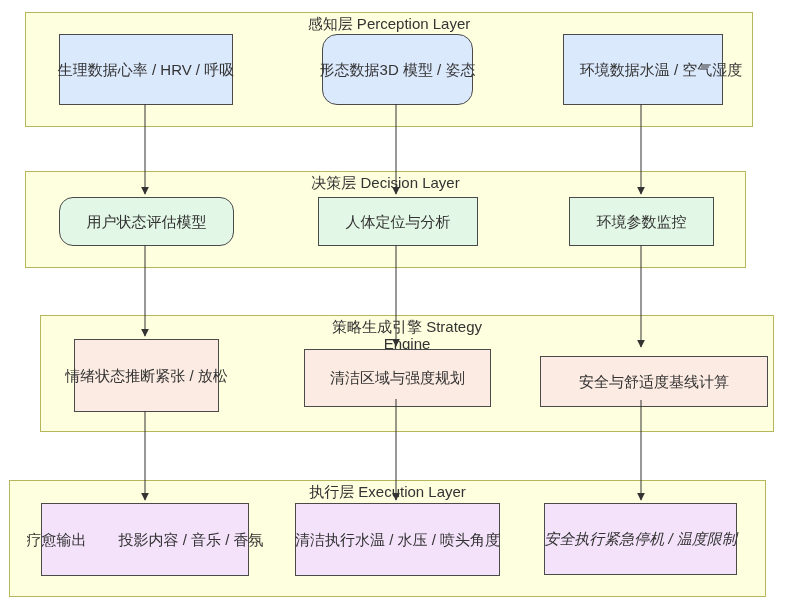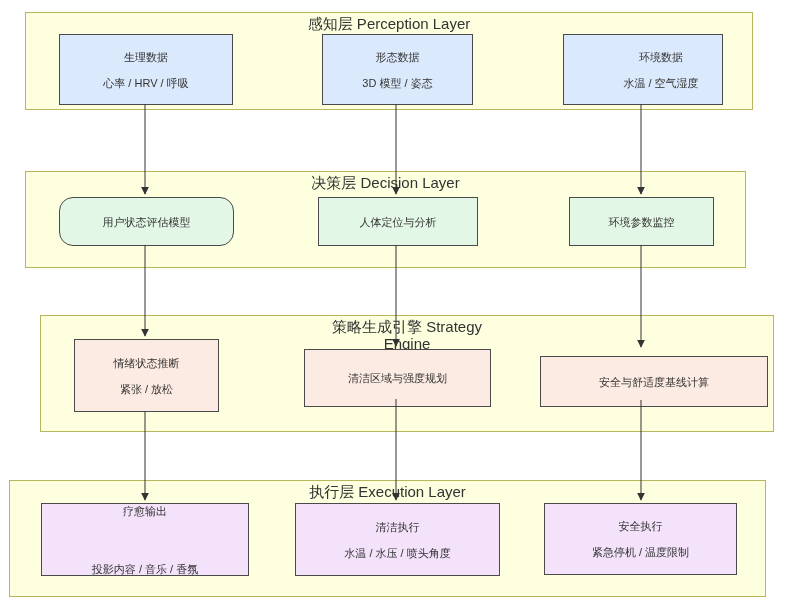--- a/index.html
+++ b/index.html
@@ -12,46 +12,46 @@
     border:1px solid var(--layer_border,#b6b65c);box-sizing:border-box;
   }
   .layer-title{
     position:absolute;left:0;right:0;top:2px;text-align:center;
     font-size:15px;line-height:17px;color:var(--text,#333);z-index:1;
   }
   .layer-title span{display:inline-block;}
   .layer-strategy .layer-title span{max-width:175px;}
   .node{
     position:absolute;box-sizing:border-box;border:1px solid var(--node_border,#4a4a4a);
-    display:flex;flex-direction:column;align-items:center;justify-content:center;
-    text-align:center;font-size:11px;line-height:26px;z-index:2;
+    display:flex;flex-direction:row;align-items:center;justify-content:center;
+    text-align:center;font-size:15px;line-height:26px;z-index:2;
   }
   .node .l1,.node .l2{display:block;white-space:nowrap;}
   .node.blue{background:var(--perception_fill,#dbe9fc);}
   .node.green{background:var(--decision_fill,#e2f7e6);}
   .node.pink{background:var(--strategy_fill,#fcebe2);}
   .node.purple{background:var(--execution_fill,#f3e2fa);}
   #arrows{position:absolute;left:0;top:0;z-index:5;pointer-events:none;}
   #arrows line{stroke:var(--arrow,#333);stroke-width:1;}
   .arrowhead{fill:var(--arrow,#333);}
 </style>
 </head>
 <body>
 
 <div id="canvas">
 
-  <section class="layer layer-perception" style="left:25px;top:12px;width:728px;height:98px;">
+  <section class="layer layer-perception" style="left:25px;top:12px;width:728px;height:115px;">
     <div class="layer-title">
       <span>感知层 Perception Layer</span>
     </div>
     <div class="node blue" style="left:33px;top:21px;width:174px;height:71px;">
       <span class="l1">生理数据</span>
       <span class="l2">心率 / HRV / 呼吸</span>
     </div>
-    <div class="node blue" style="left:296px;top:21px;width:151px;height:71px;">
+    <div class="node blue" style="left:296px;top:21px;width:151px;height:71px;border-radius:15px;">
       <span class="l1">形态数据</span>
       <span class="l2">3D 模型 / 姿态</span>
     </div>
     <div class="node blue" style="left:537px;top:21px;width:160px;height:71px;padding-left:36px;">
       <span class="l1">环境数据</span>
       <span class="l2">水温 / 空气湿度</span>
     </div>
   </section>
 
   <section class="layer layer-decision" style="left:25px;top:171px;width:721px;height:97px;">
@@ -90,21 +90,21 @@
       <span>执行层 Execution Layer</span>
     </div>
     <div class="node purple" style="left:31px;top:22px;width:208px;height:73px;gap:32px;">
       <span class="l1">疗愈输出</span>
       <span class="l2">投影内容 / 音乐 / 香氛</span>
     </div>
     <div class="node purple" style="left:285px;top:22px;width:205px;height:73px;">
       <span class="l1">清洁执行</span>
       <span class="l2">水温 / 水压 / 喷头角度</span>
     </div>
-    <div class="node purple" style="left:534px;top:22px;width:193px;height:72px;">
+    <div class="node purple" style="left:534px;top:22px;width:193px;height:72px;font-style:italic;">
       <span class="l1">安全执行</span>
       <span class="l2">紧急停机 / 温度限制</span>
     </div>
   </section>
 
   <svg id="arrows" width="786" height="608" viewBox="0 0 786 608">
     <defs>
       <marker id="ah" viewBox="0 0 10 10" refX="9" refY="5" markerWidth="8" markerHeight="8" orient="auto">
         <path class="arrowhead" d="M0,0 L10,5 L0,10 z"></path>
       </marker>

